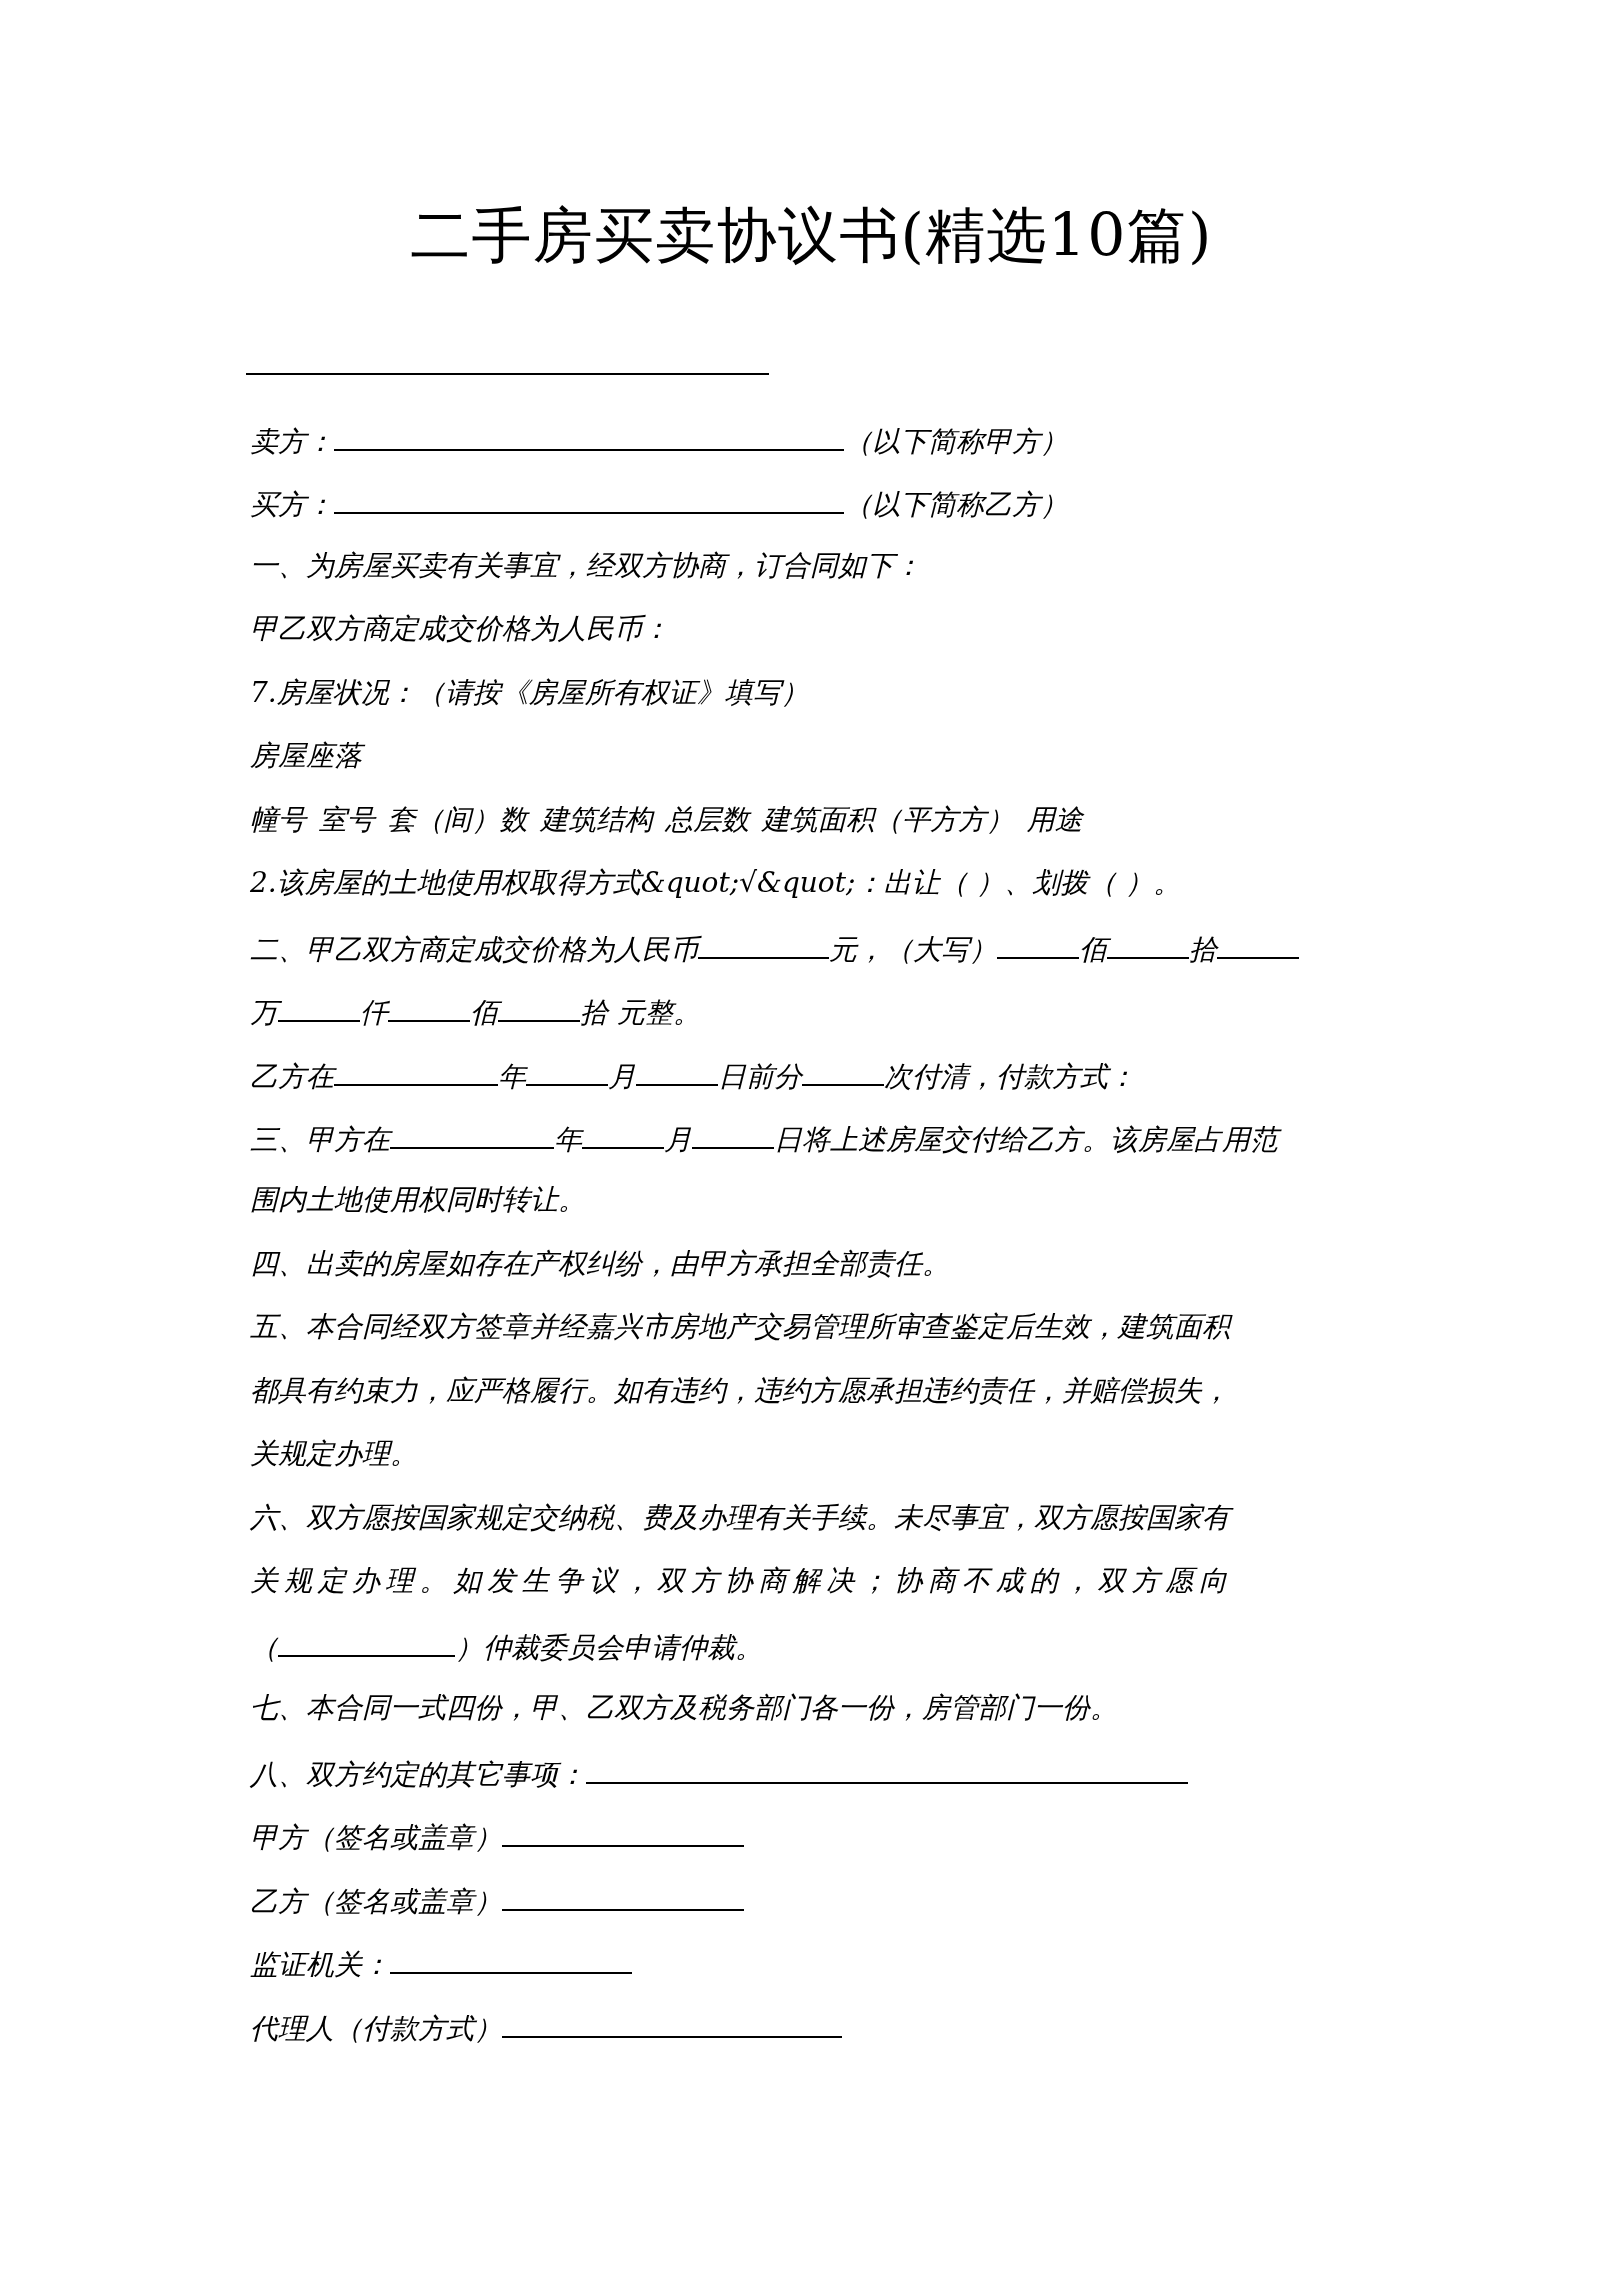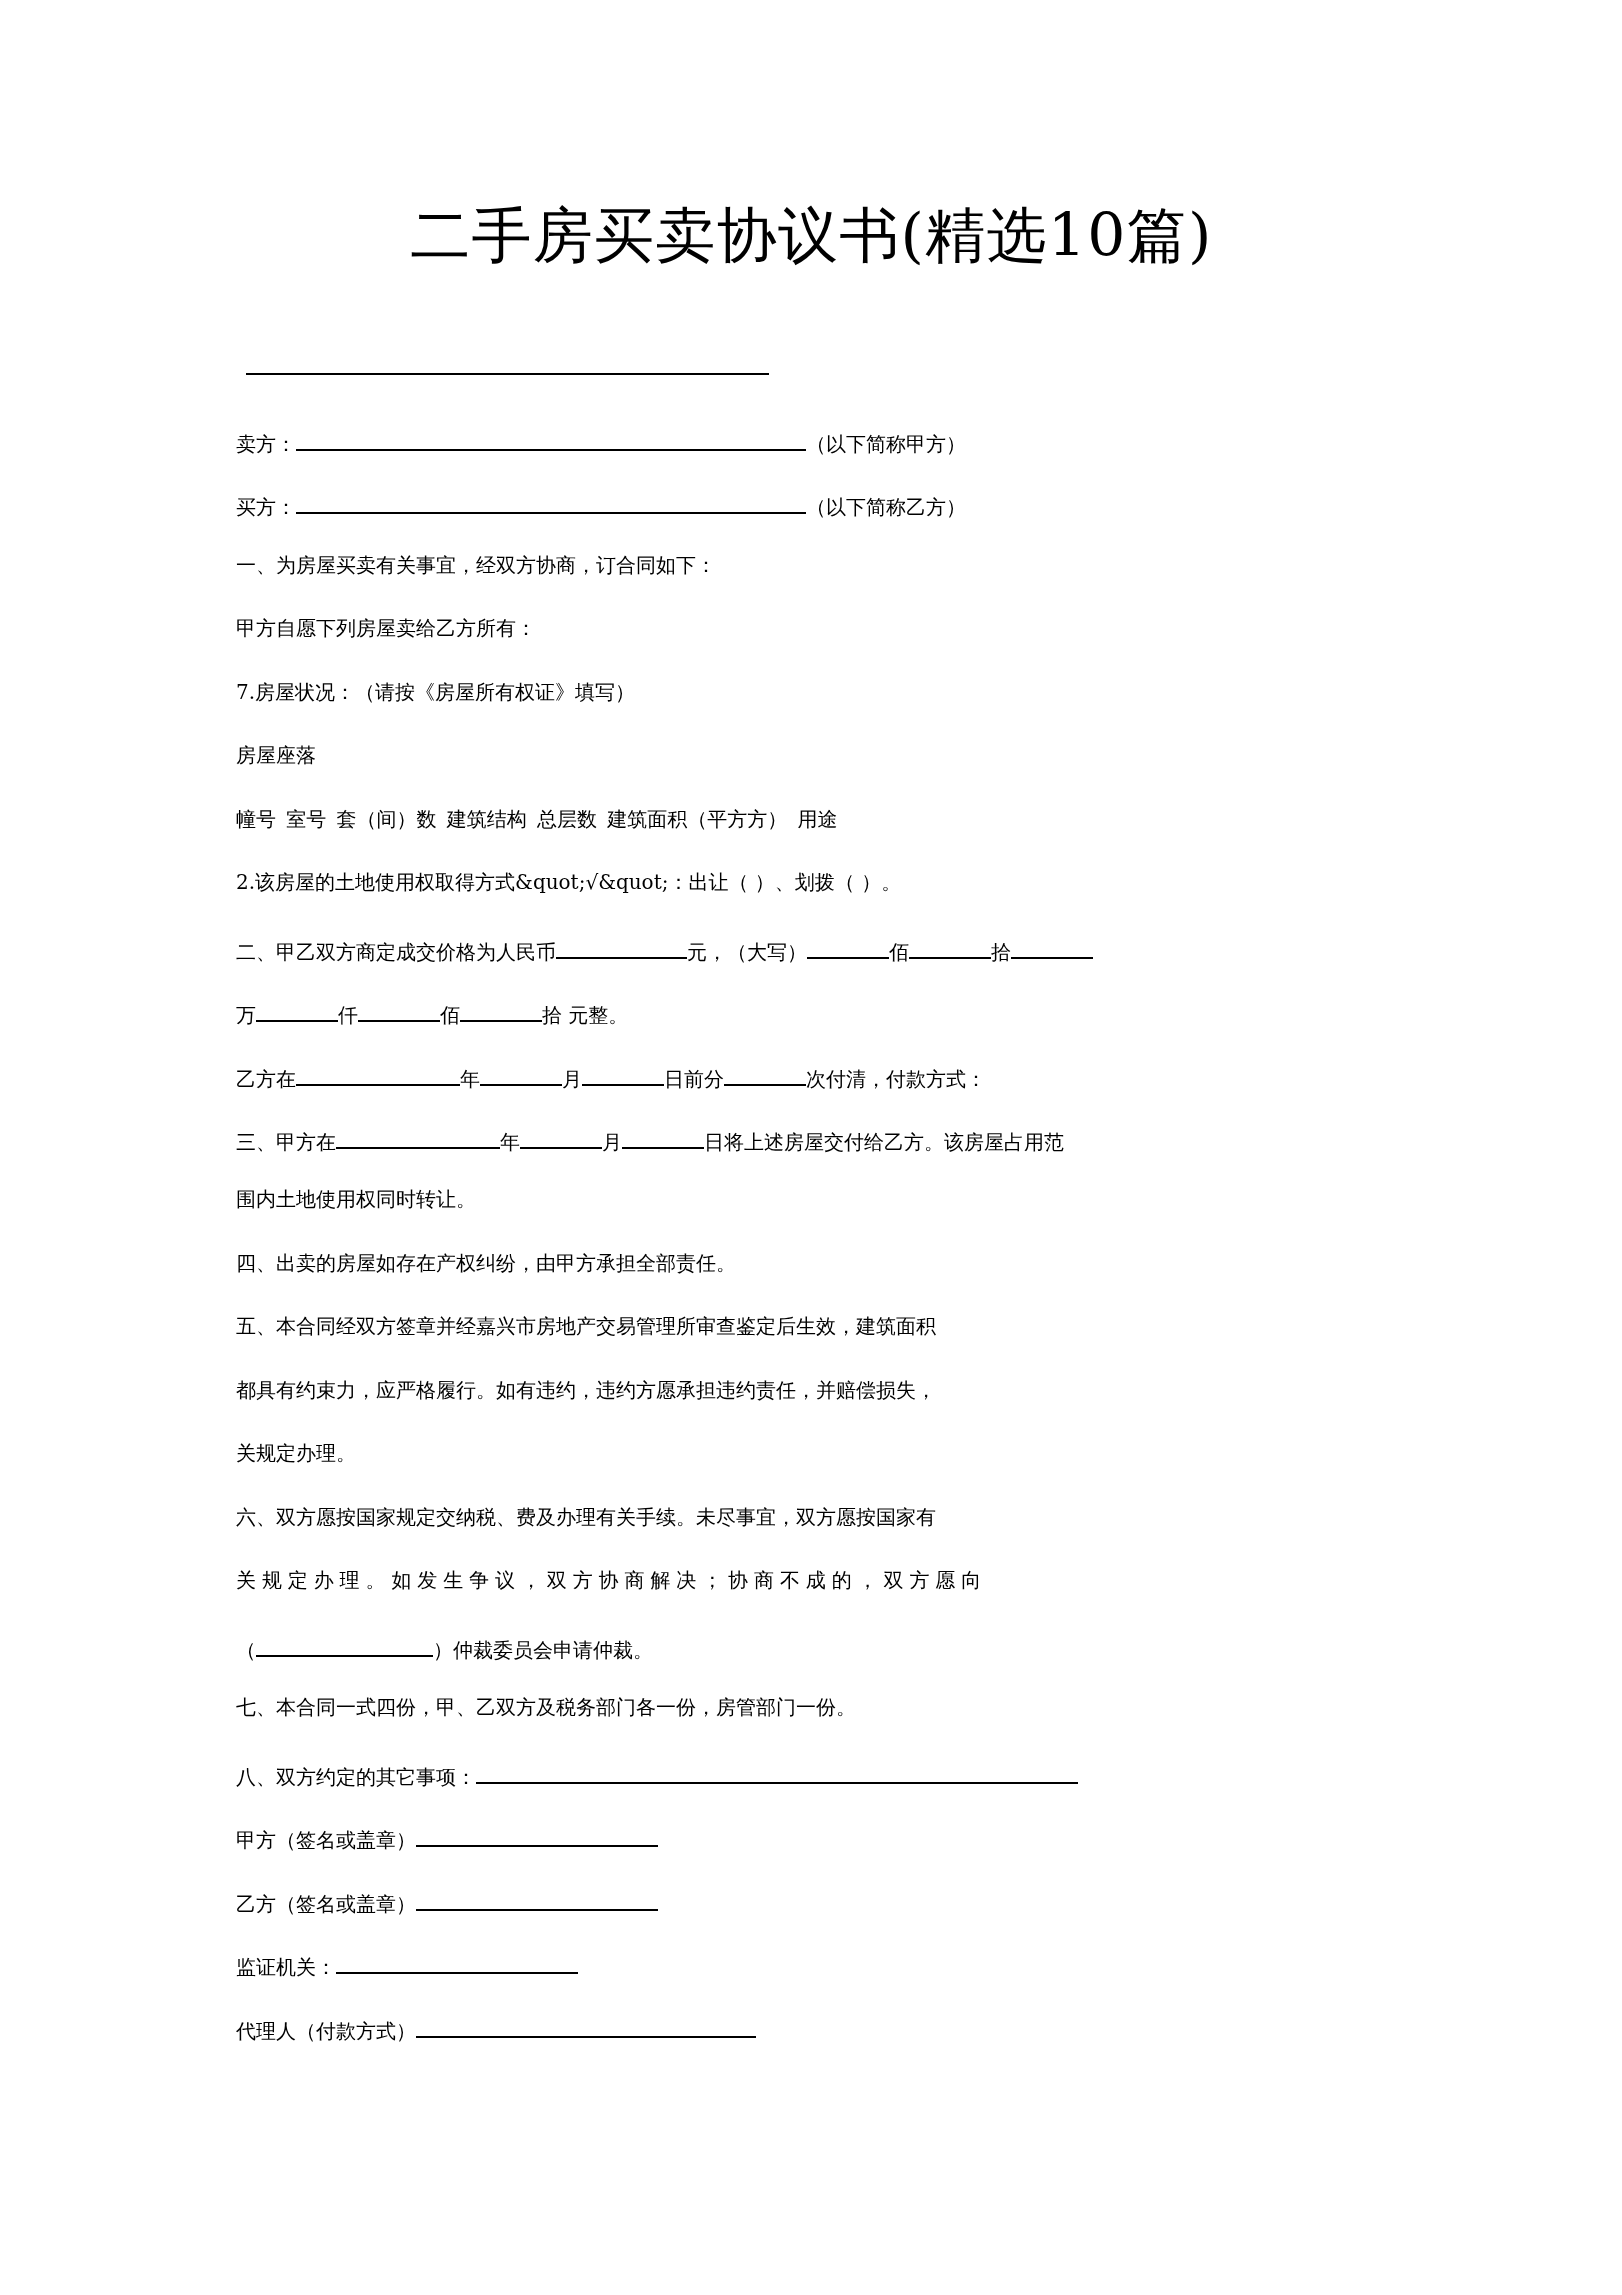--- a/index.html
+++ b/index.html
@@ -1,37 +1,37 @@
 <!DOCTYPE html>
 <html style="font-size:10.5px"><head>
   <meta charset="utf-8">
   <style>
     html, body { margin:0; padding:0; background:#ffffff; }
     body { width:1623px; height:2295px; position:relative; overflow:hidden;
       font-family:"DejaVu Serif","Liberation Serif",serif; color:#000; }
     .title { position:absolute; left:0; width:1623px; top:196px; text-align:center;
       font-size:60px; letter-spacing:1.3px; }
-    .line { position:absolute; left:236px; font-size:20px; white-space:nowrap; line-height:39px; }
+    .line { position:absolute; left:250px; font-size:28px; white-space:nowrap; line-height:39px;font-style:italic; }
     .u { display:inline-block; border-bottom:2px solid #000; height:30px; vertical-align:baseline; }
     .dash { position:absolute; left:246px; top:373px; width:523px; border-top:2.6px solid #000; }
   </style>
 </head>
 <body>
 
 <div class="title">二手房买卖协议书(精选10篇)</div>
 <div class="dash"></div>
 
 <div class="line" style="top:419px">
   <span>卖方：</span><span class="u" style="width:510px"></span><span>（以下简称甲方）</span>
 </div>
 <div class="line" style="top:482px">
   <span>买方：</span><span class="u" style="width:510px"></span><span>（以下简称乙方）</span>
 </div>
 <div class="line" style="top:546px">一、为房屋买卖有关事宜，经双方协商，订合同如下：</div>
-<div class="line" style="top:609px">甲方自愿下列房屋卖给乙方所有：</div>
+<div class="line" style="top:609px">甲乙双方商定成交价格为人民币：</div>
 <div class="line" style="top:673px">7.房屋状况：（请按《房屋所有权证》填写）</div>
 <div class="line" style="top:736px">房屋座落</div>
 <div class="line" style="top:800px;word-spacing:3.9px">幢号  室号  套（间）数  建筑结构  总层数  建筑面积（平方方）  用途</div>
 <div class="line" style="top:863px">2.该房屋的土地使用权取得方式&amp;quot;√&amp;quot;：出让（ ）、划拨（ ）。</div>
 
 <div class="line" style="top:927px">
   <span>二、甲乙双方商定成交价格为人民币</span><span class="u" style="width:131px"></span><span>元，（大写）</span><span class="u" style="width:82px"></span><span>佰</span><span class="u" style="width:82px"></span><span>拾</span><span class="u" style="width:82px"></span>
 </div>
 <div class="line" style="top:990px">
   <span>万</span><span class="u" style="width:82px"></span><span>仟</span><span class="u" style="width:82px"></span><span>佰</span><span class="u" style="width:82px"></span><span>拾  元整。</span>

